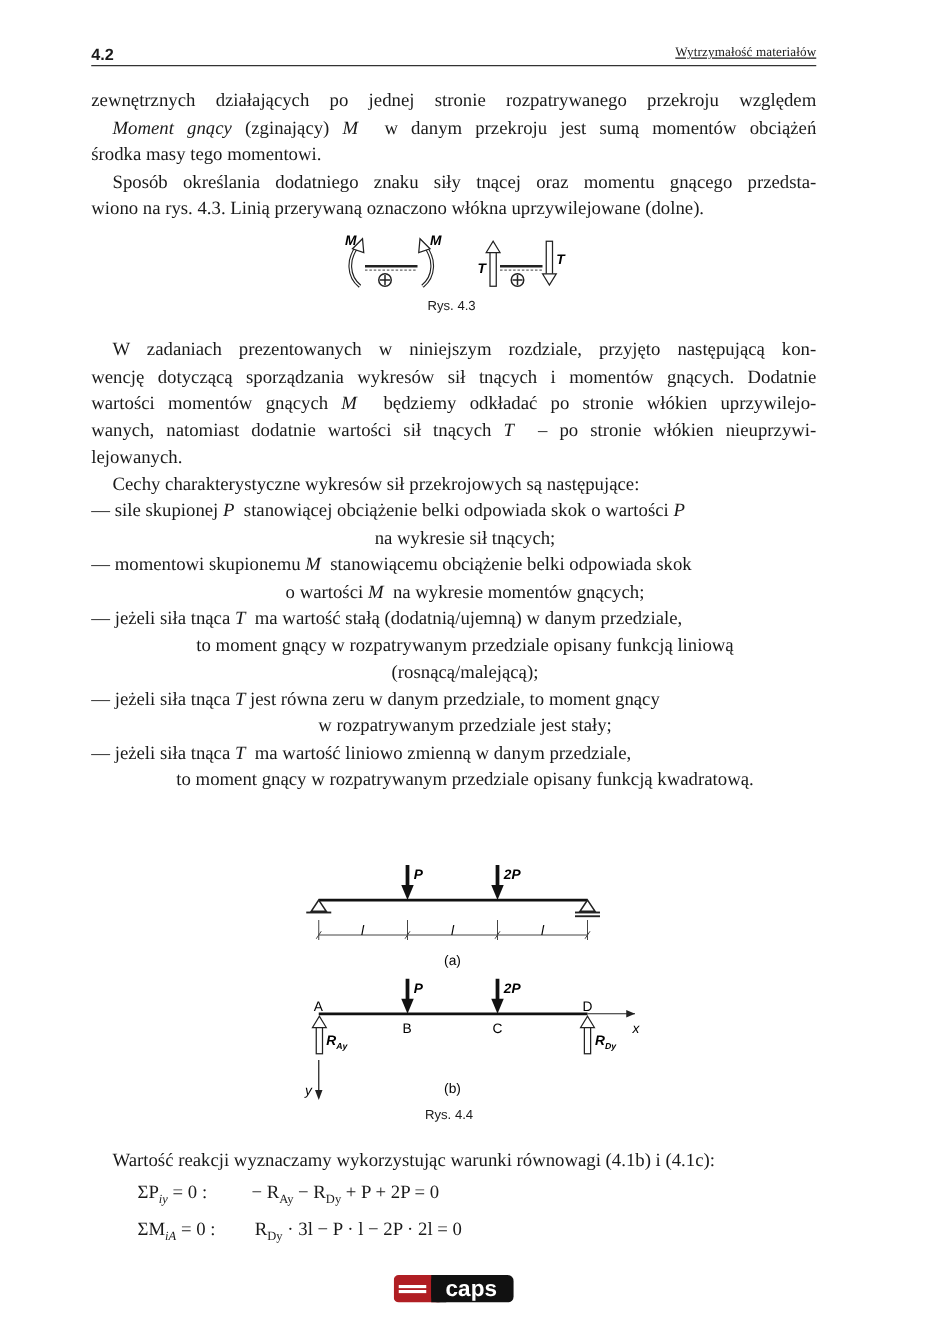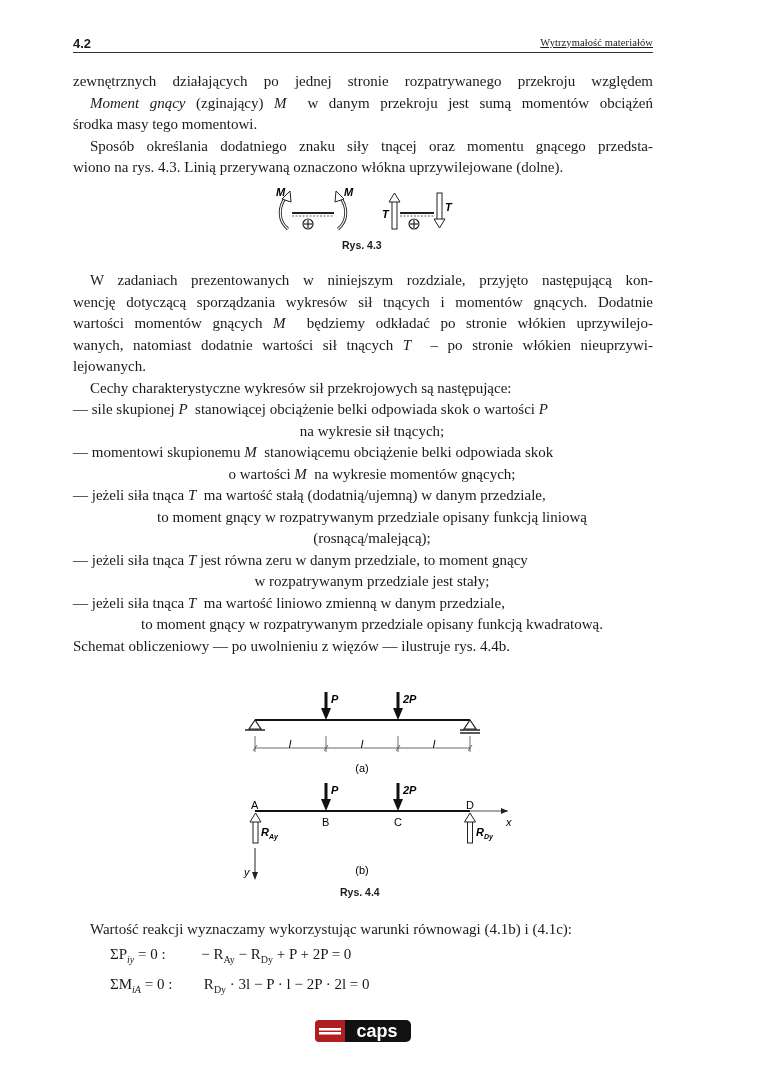--- a/index.html
+++ b/index.html
@@ -9,21 +9,21 @@
   .hdr-num { position: absolute; left: 0; top: 0; font-family: "Liberation Sans", sans-serif; font-weight: bold; font-size: 13px; }
   .hdr-title { position: absolute; right: 0; top: 1px; font-family: "Liberation Serif", serif; font-size: 10.5px; letter-spacing: 0.1px; text-decoration: underline; }
   .txt { position: absolute; left: 73px; width: 580px; font-family: "Liberation Serif", serif; font-size: 15px; line-height: 21.5px; }
   .line { display: block; white-space: nowrap; height: 21.5px; }
   .j { text-align: justify; text-align-last: justify; }
   .ind { padding-left: 17px; }
   .bul { padding-left: 0; }
   .cont { padding-left: 18px; text-align: center; }
   i { font-style: italic; }
   .fig { position: absolute; }
-  .cap { font-family: "Liberation Sans", sans-serif; font-weight: bold; font-size: 10.5px; }
+  .cap { font-family: "Liberation Sans", sans-serif; font-weight: normal; font-size: 10.5px; }
   .eq { position: absolute; font-family: "Liberation Serif", serif; font-size: 15px; white-space: nowrap; }
   .logo { position: absolute; left: 315px; top: 1020px; width: 96px; height: 38px; }
 </style>
 </head>
 <body>
 
 <div class="hdr">
   <span class="hdr-num">4.2</span>
   <span class="hdr-title">Wytrzymałość materiałów</span>
 </div>
@@ -98,21 +98,20 @@
   <span class="line cont">(rosnącą/malejącą);</span>
 
   <span class="line bul"><span>— jeżeli siła tnąca</span> <i>T</i> <span>jest równa zeru w danym przedziale, to moment gnący</span></span>
   <span class="line cont">w rozpatrywanym przedziale jest stały;</span>
 
   <span class="line bul"><span>— jeżeli siła tnąca</span> <i>T</i>&nbsp; <span>ma wartość liniowo zmienną w danym przedziale,</span></span>
   <span class="line cont">to moment gnący w rozpatrywanym przedziale opisany funkcją kwadratową.</span>
 </div>
 
 <div class="txt" style="top:636px;">
-  <span class="line">Schemat obliczeniowy — po uwolnieniu z więzów — ilustruje rys. 4.4b.</span>
 </div>
 
 <div class="fig" style="left:240px; top:688px; width:280px; height:215px;">
   <svg width="280" height="200" viewBox="0 0 280 200">
 
     <line x1="15" y1="32" x2="230" y2="32" stroke="#111" stroke-width="2.2"></line>
     <g>
       <polygon points="15,32 9,41 21,41" fill="#fff" stroke="#222" stroke-width="1.2"></polygon>
       <line x1="5" y1="42" x2="25" y2="42" stroke="#222" stroke-width="1.5"></line>
     </g>

